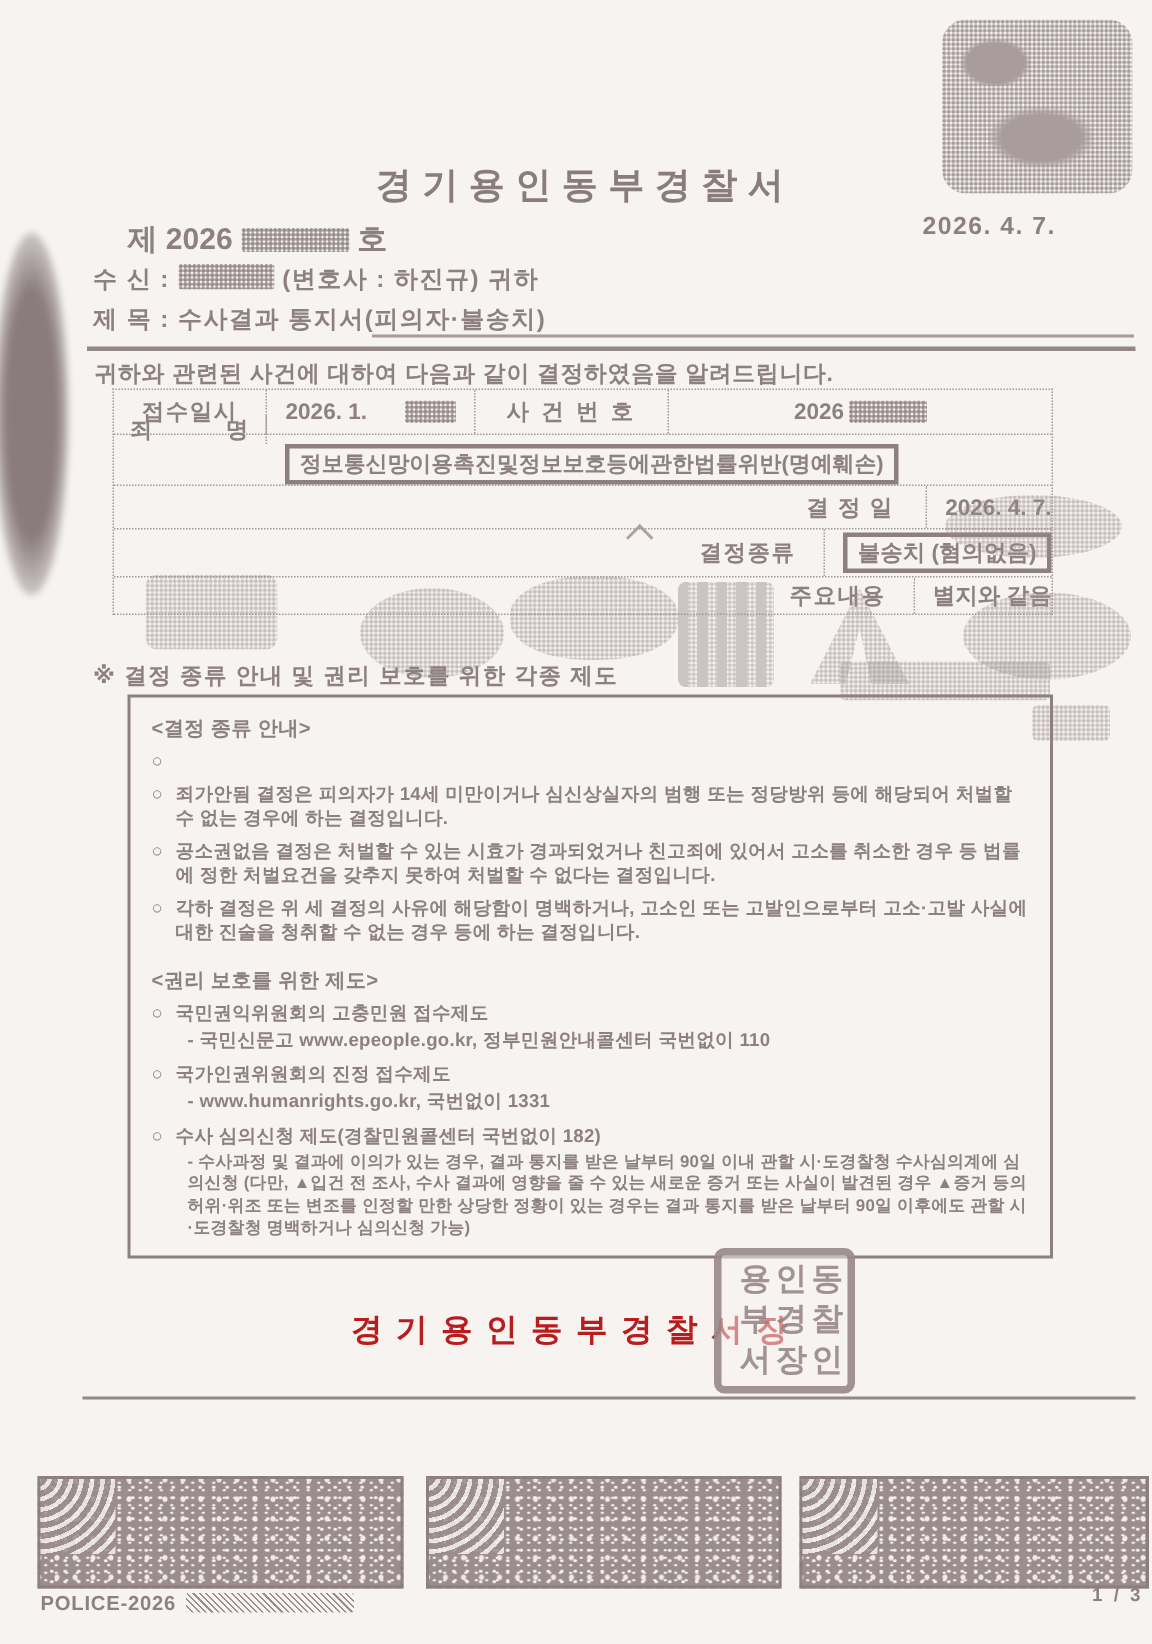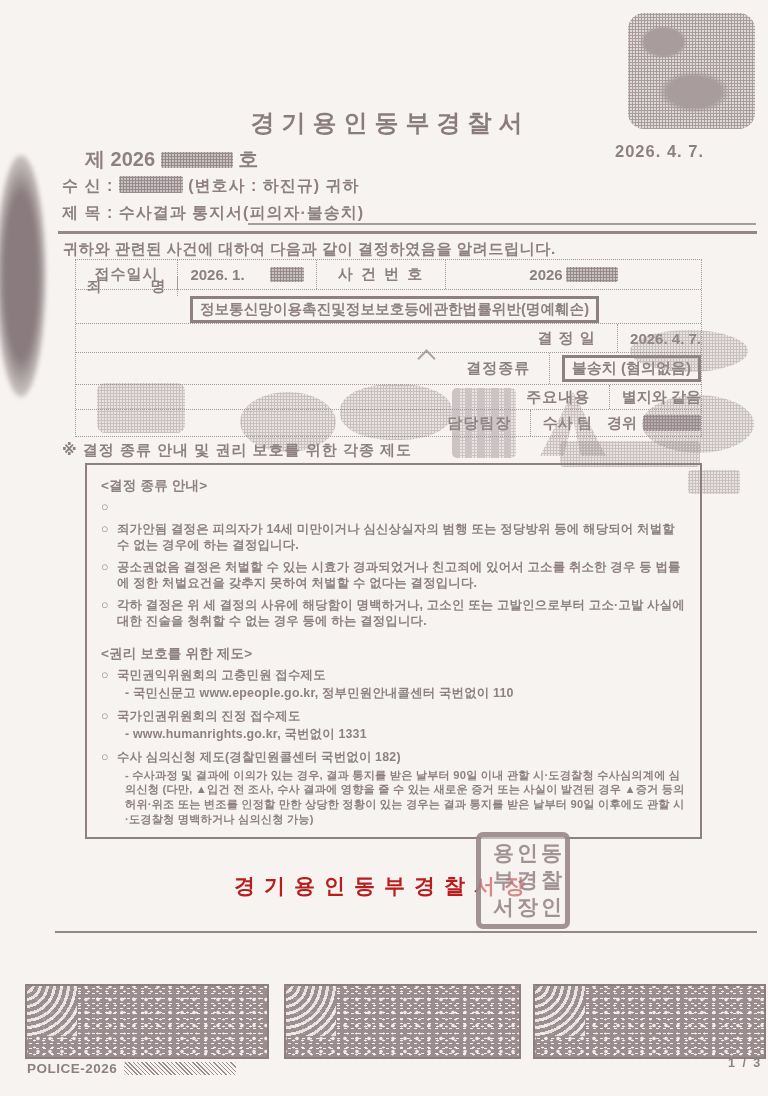--- a/index.html
+++ b/index.html
@@ -178,27 +178,20 @@
     <div class="trow" style="height:32px;">
       <div class="tlabel">결정종류</div>
       <div class="tval">
         <span class="hlbox" style="font-size:15px;">불송치 (혐의없음)</span>
       </div>
     </div>
     <div class="trow" style="height:25px;">
       <div class="tlabel">주요내용</div>
       <div class="tval">별지와 같음</div>
     </div>
-    <div class="trow" style="height:27px;">
-      <div class="tlabel">담당팀장</div>
-      <div class="tval">
-        <span>수사 팀　경위</span>
-        <span class="redact" style="width:58px;height:16px;margin-left:6px;"></span>
-      </div>
-    </div>
   </div>
 
   <div class="abs caret"></div>
 
   <div class="wm halftone" style="left:97px;top:383px;width:88px;height:50px;border-radius:8px;"></div>
   <div class="wm halftone" style="left:240px;top:392px;width:96px;height:60px;border-radius:50%;"></div>
   <div class="wm halftone" style="left:340px;top:384px;width:112px;height:56px;border-radius:46%;"></div>
   <div class="wm bars" style="left:452px;top:388px;width:64px;height:70px;border-radius:5px;"></div>
   <div class="wm halftone" style="left:540px;top:392px;width:66px;height:64px;clip-path:polygon(50% 0,100% 100%,62% 100%,50% 42%,36% 100%,0 100%);"></div>
   <div class="wm halftone" style="left:630px;top:330px;width:118px;height:42px;border-radius:50%;"></div>

